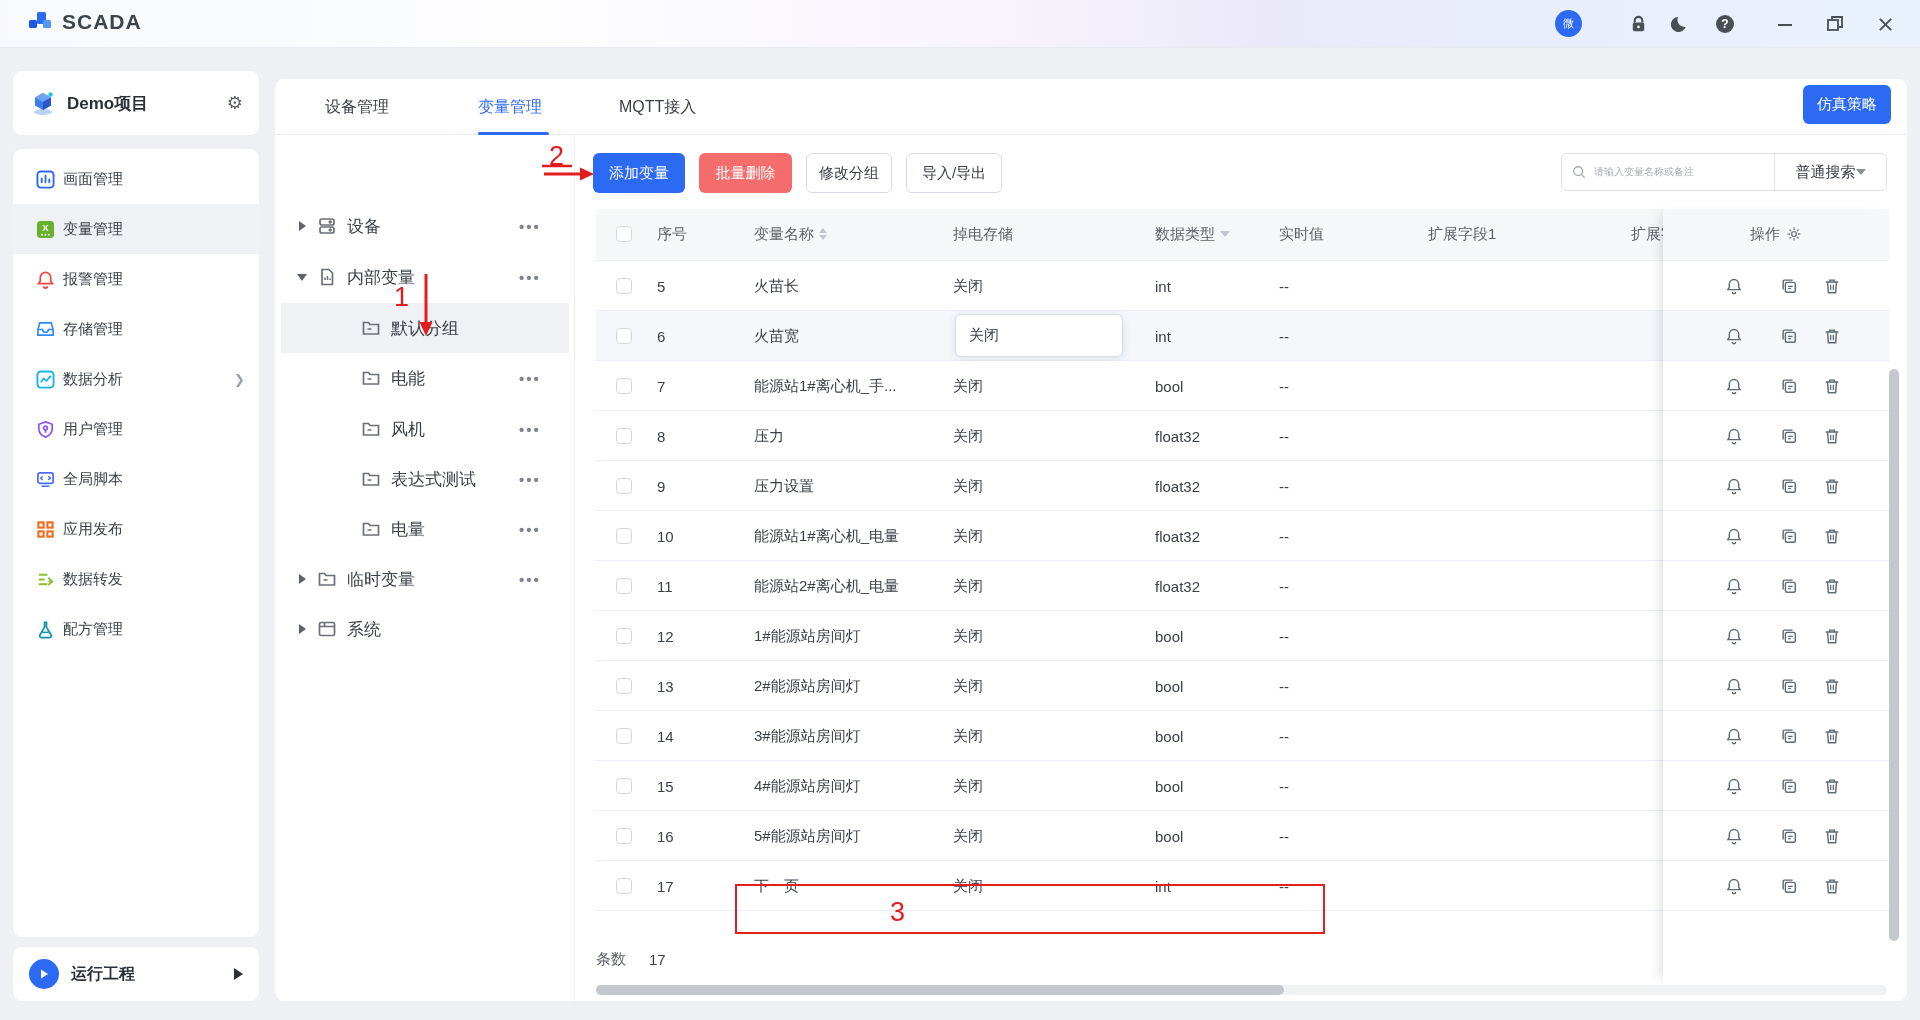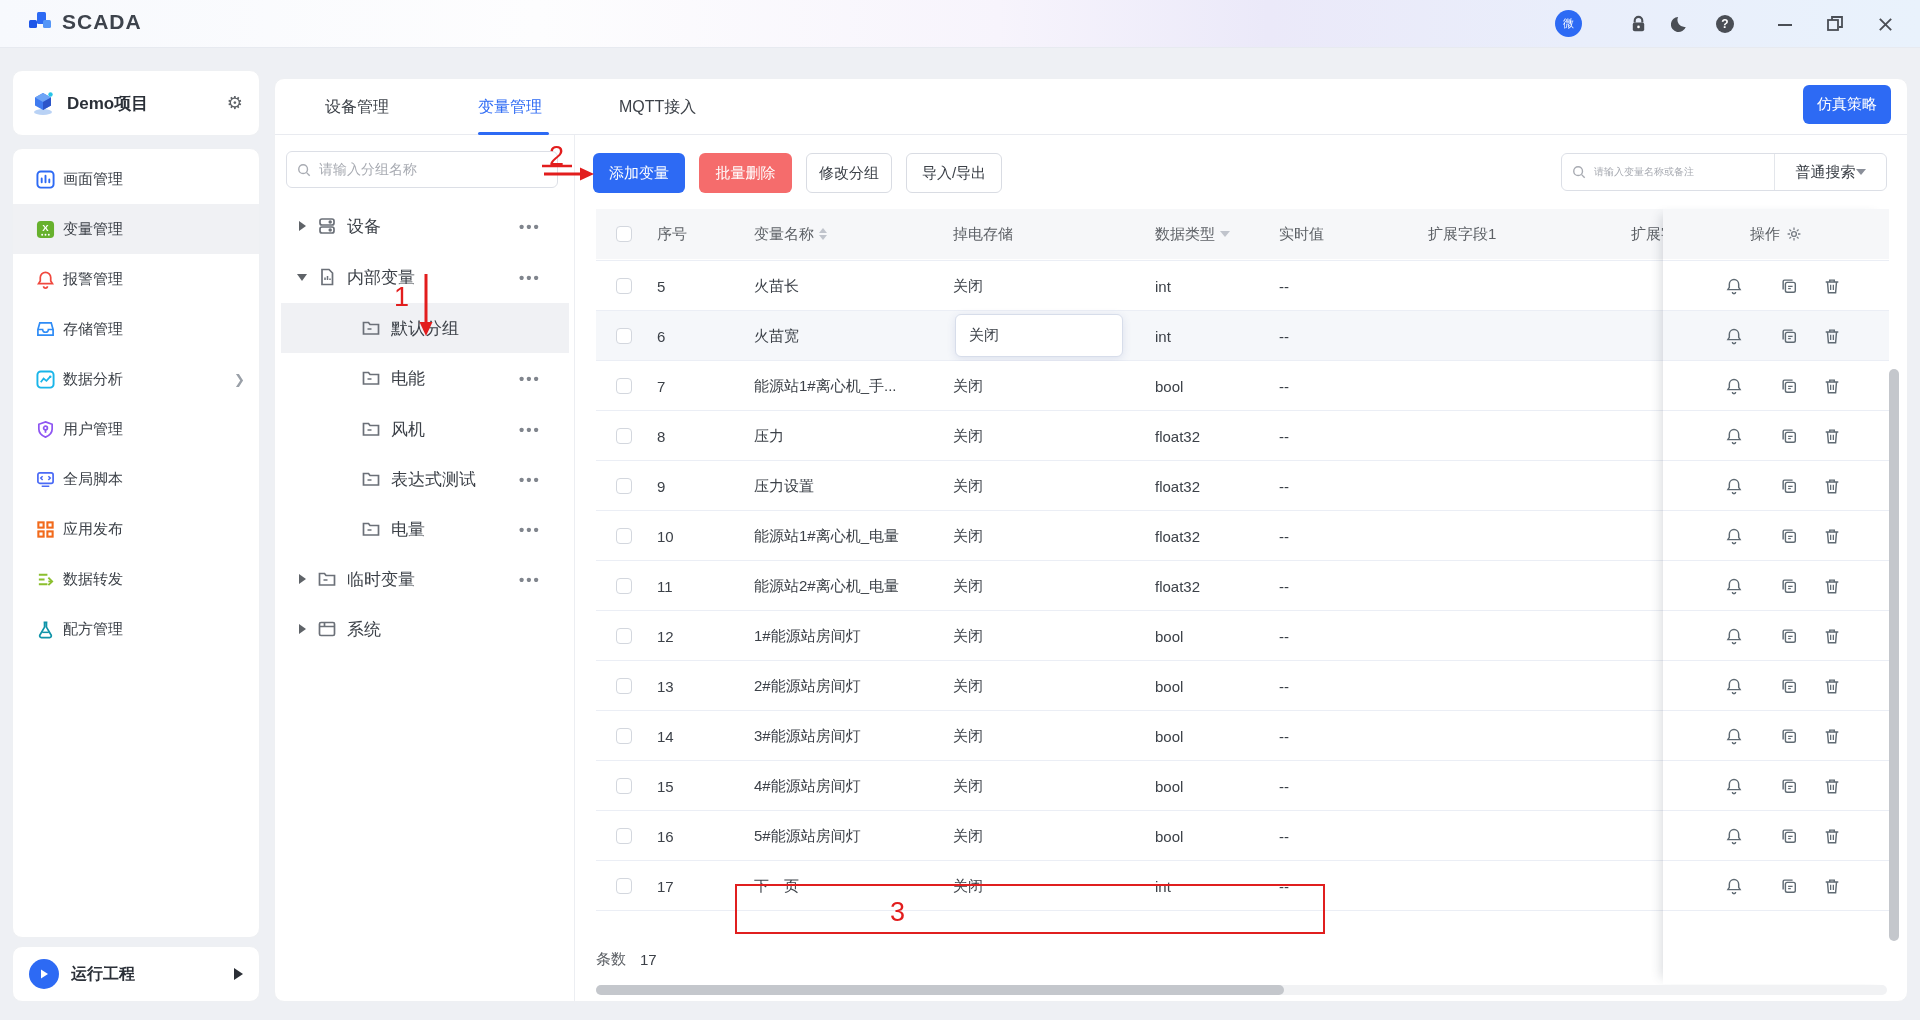--- a/index.html
+++ b/index.html
@@ -108,21 +108,21 @@
     box-shadow:-8px 0 10px -6px rgba(50,60,80,.18); }
   .ops-head { position:absolute; left:0; top:0; width:100%; height:50px; background:#f6f7f9; z-index:3;
     display:flex; align-items:center; justify-content:center; gap:6px; font-size:15px; color:#5d6166; }
   .ops-rows { position:absolute; left:0; top:26px; width:100%; z-index:1; }
   .ops-row { position:relative; height:50px; border-bottom:1px solid #ebeef5; background:#fff; }
   .ops-row.hover { background:#f5f7fa; }
   .ops-ic { position:absolute; top:16px; width:18px; height:18px; cursor:pointer; color:#5f6a73; }
   .op-bell { left:62px; } .op-copy { left:117px; } .op-trash { left:160px; }
 
   
-  .tfoot { position:absolute; left:321px; top:856px; height:48px; display:flex; align-items:center; gap:14px; z-index:2; }
+  .tfoot { position:absolute; left:321px; top:856px; height:48px; display:flex; align-items:center; gap:23px; z-index:2; }
   .tfoot .lab { font-size:15px; color:#5d6166; }
   .tfoot .val { font-size:15px; color:#3c4148; }
   .hscroll-track { position:absolute; left:321px; top:906px; width:1291px; height:10px; background:#f1f2f4; border-radius:5px; z-index:7; }
   .hscroll-thumb { position:absolute; left:0; top:0; width:688px; height:10px; background:#c4c7cc; border-radius:5px; cursor:grab; }
   .vscroll-thumb { position:absolute; left:1614px; top:290px; width:10px; height:572px; background:#c4c7cc; border-radius:5px; z-index:8; cursor:grab; }
 
   
   .anno { position:absolute; z-index:40; pointer-events:none; }
   .anno-digit { color:#e21d1d; font-size:27px; font-weight:400; }
   .anno-rect { position:absolute; left:735px; top:884px; width:590px; height:50px; border:2px solid #e01f1f; z-index:40; pointer-events:none; }
@@ -316,27 +316,20 @@
     <div class="tabbar">
       <div class="tab" style="left:50px">设备管理</div>
       <div class="tab active" style="left:203px">变量管理</div>
       <div class="tab" style="left:344px">MQTT接入</div>
       <div class="tab-underline"></div>
       <button class="sim-btn">仿真策略</button>
     </div>
 
     <div class="tree-divider"></div>
 
-    <div class="tree-search">
-      <svg width="14" height="14" viewBox="0 0 16 16">
-        <circle cx="7" cy="7" r="5" fill="none" stroke="#a8abb2" stroke-width="1.6"></circle>
-          <path d="M11 11l3.5 3.5" stroke="#a8abb2" stroke-width="1.6"></path>
-      </svg>
-      <span class="ph">请输入分组名称</span>
-    </div>
     <div id="tree-list">
         <div class="tree-node" style="top: 122px;">
           <span class="tn-caret">
             <span class="caret-r"></span>
           </span>
           <span class="tn-icon" style="left:36px">
             <svg width="20" height="20" viewBox="0 0 20 20" fill="none" stroke="#6b7078" stroke-width="1.7">
               <rect x="3" y="3" width="14" height="6" rx="2"></rect>
               <rect x="3" y="11" width="14" height="6" rx="2"></rect>
               <circle cx="13.2" cy="6" r="0.9" fill="#6b7078"></circle>

